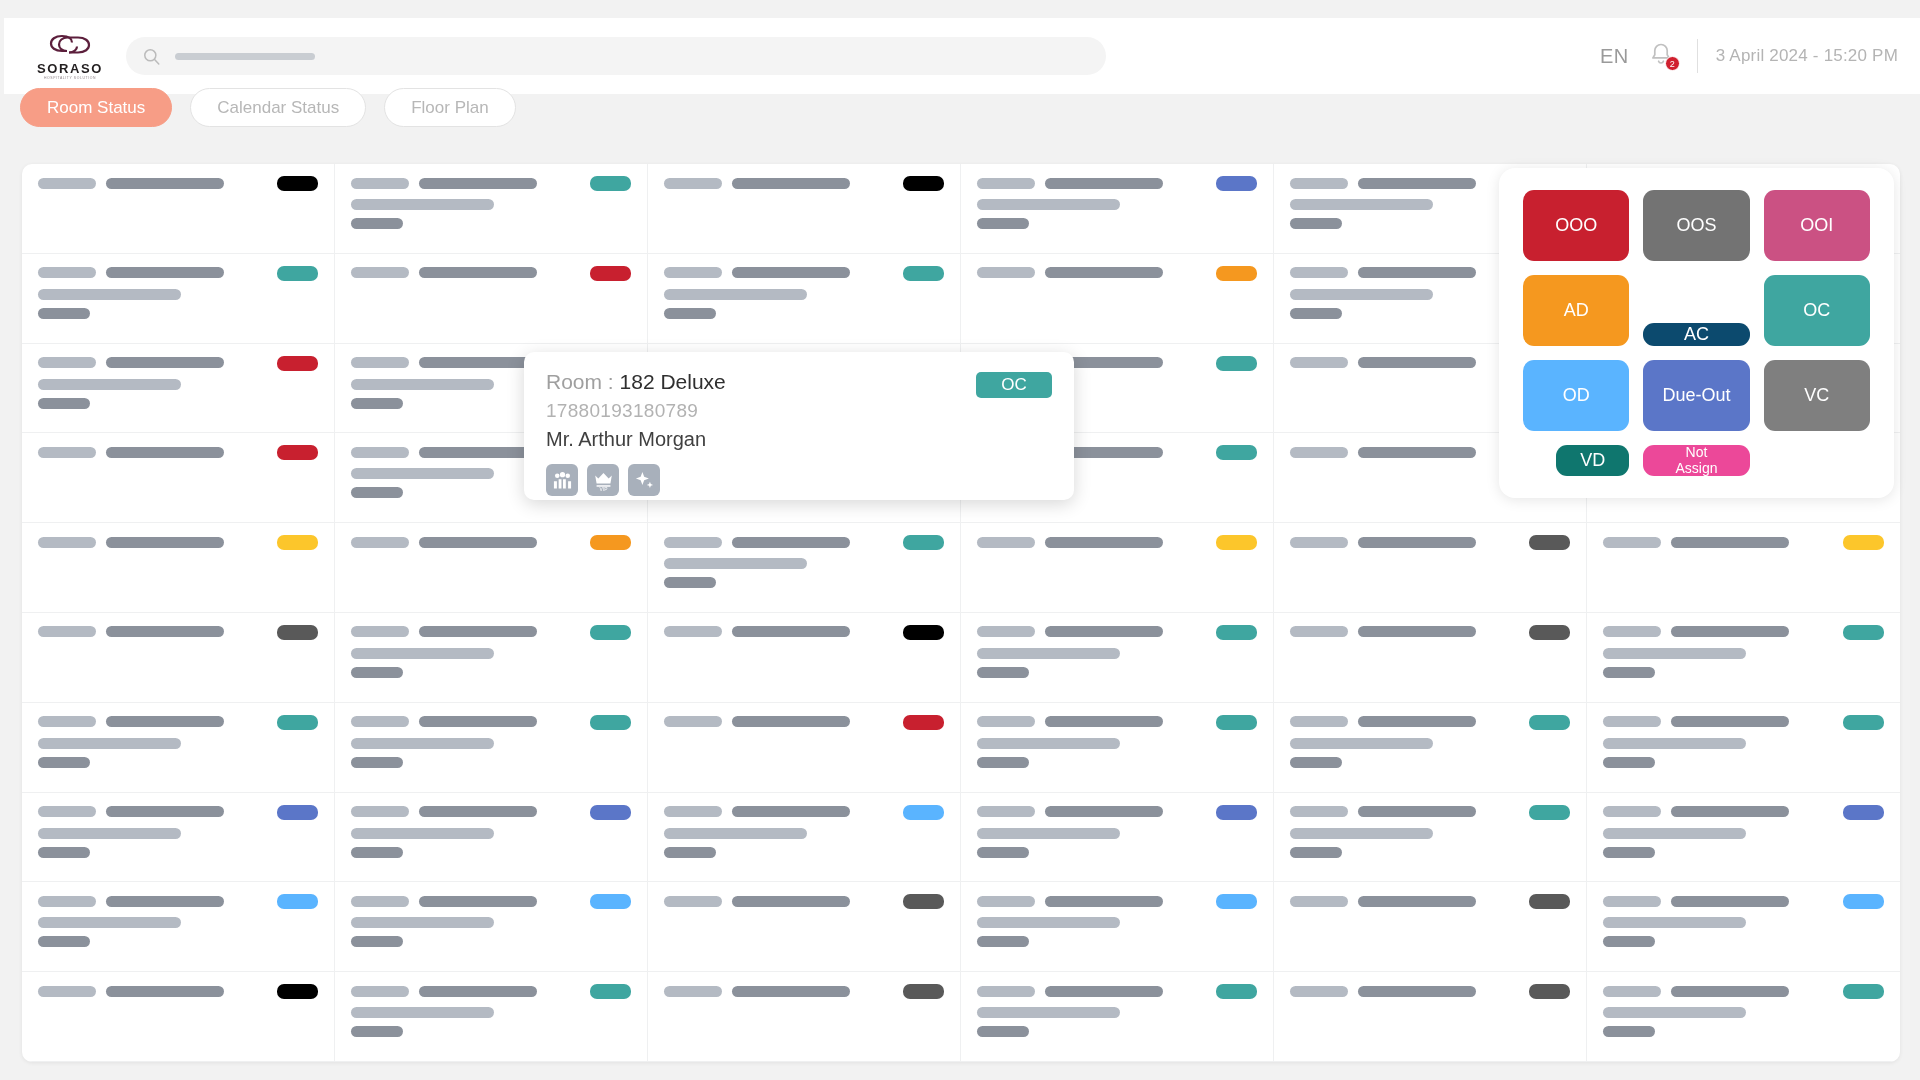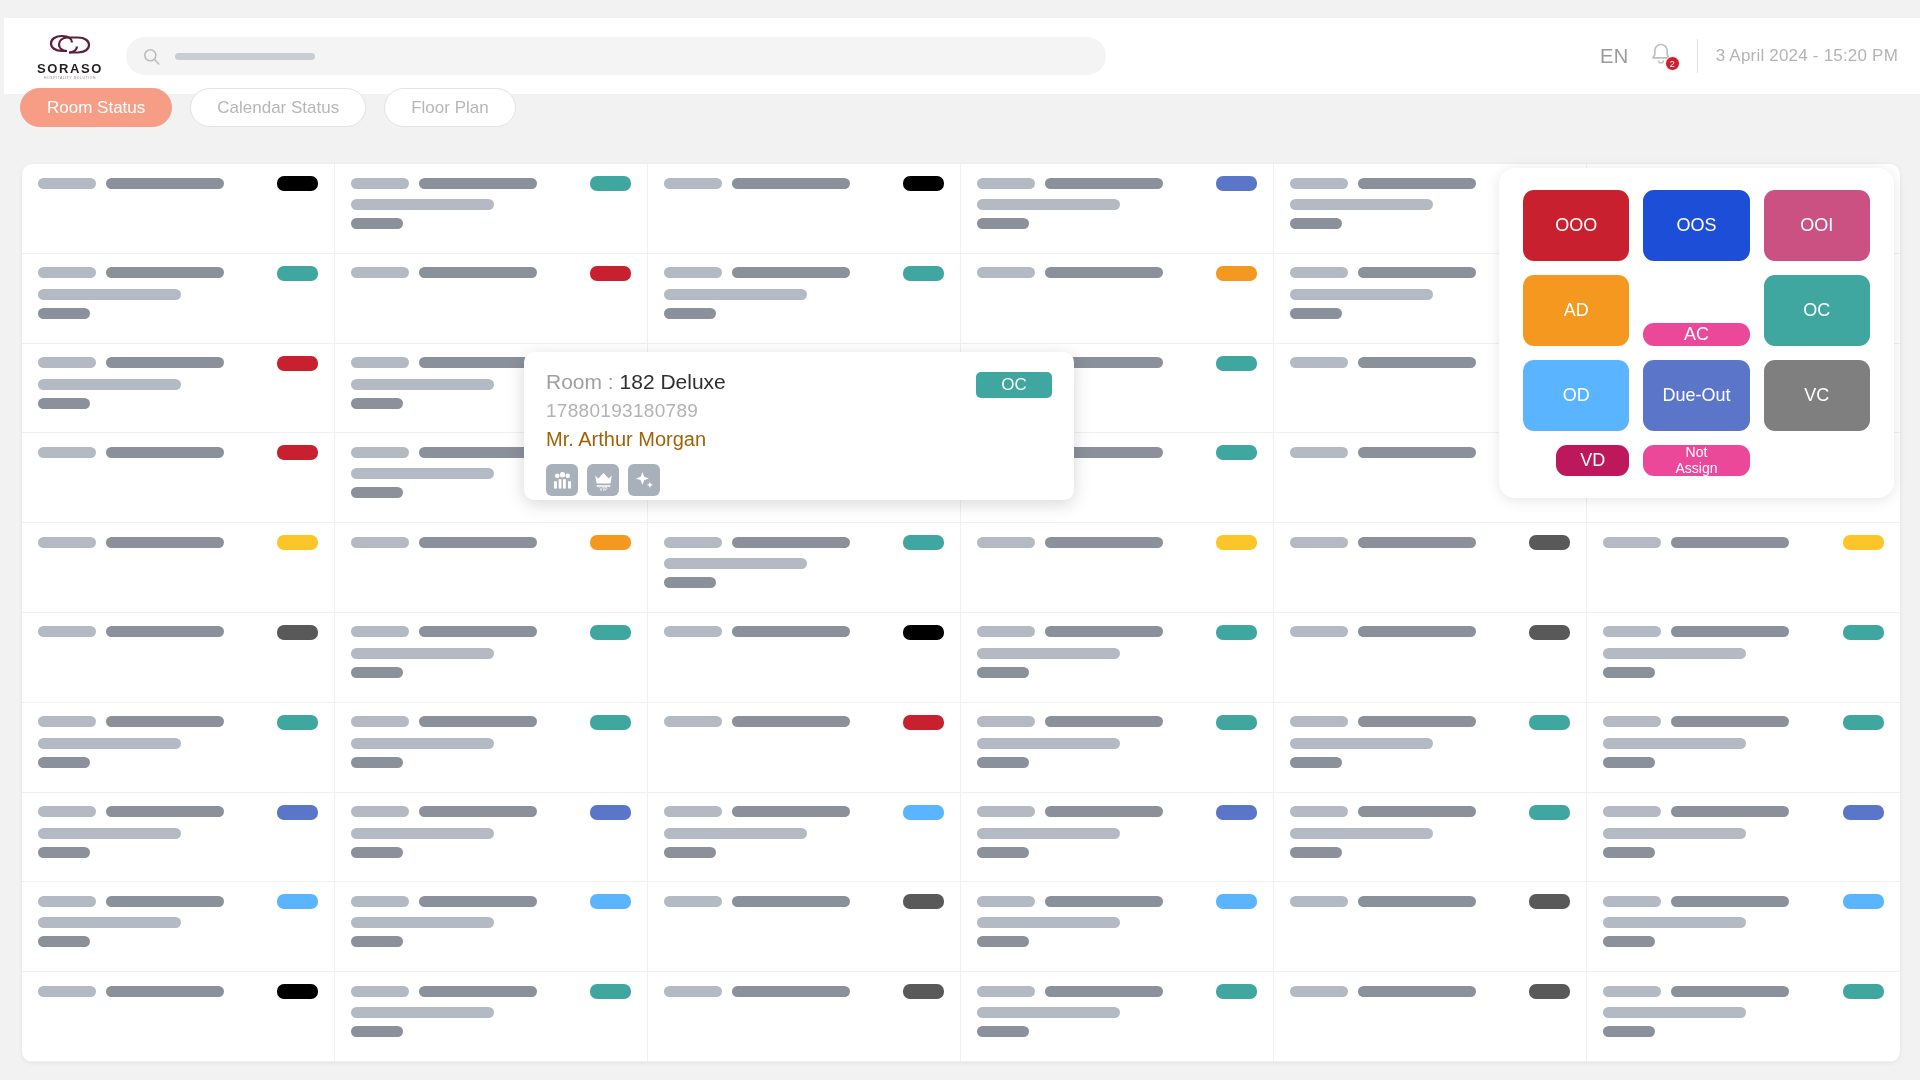--- a/index.html
+++ b/index.html
@@ -133,21 +133,21 @@
     position: absolute; left: 524px; top: 352px;
     width: 550px; height: 148px;
     background: #ffffff; border-radius: 10px;
     box-shadow: 0 4px 18px rgba(0,0,0,.16);
     padding: 18px 22px;
   }
   .tt-room { font-size: 21px; color: #3c3c3c; }
   .tt-room .lbl { color: #9f9f9f; }
   .tt-room .val { color: #2f2f2f; }
   .tt-code { font-size: 19px; color: #b2b2b2; margin-top: 6px; letter-spacing: .3px; }
-  .tt-name { font-size: 20px; color: #a16207; margin-top: 6px; }
+  .tt-name { font-size: 20px; color: #404040; margin-top: 6px; }
   .tt-badge {
     position: absolute; right: 22px; top: 20px;
     width: 76px; height: 26px; border-radius: 5px;
     background: #3fa6a0; color: #fff; font-size: 17px;
     display: flex; align-items: center; justify-content: center;
   }
   .tt-icons { display: flex; gap: 9px; margin-top: 13px; }
   .tt-icon {
     width: 32px; height: 32px; border-radius: 6px; background: #a8b0bb;
     display: flex; align-items: center; justify-content: center;
@@ -693,29 +693,29 @@
           <div class="bar md"></div>
         </div>
         <div class="bar lg row-line-2"></div>
         <div class="bar xs row-line-3"></div>
         <div class="pill" title="OC" style="background: rgb(63, 166, 160);"></div>
       </div>
     </div>
 
   <div class="legend" id="legend-panel">
       <div class="chip" style="background: rgb(200, 32, 47);">OOO</div>
-      <div class="chip" style="background: #1d4ed8;">OOS</div>
+      <div class="chip" style="background: #737373;">OOS</div>
       <div class="chip" style="background: rgb(203, 81, 131);">OOI</div>
       <div class="chip" style="background: rgb(245, 152, 31);">AD</div>
-      <div class="chip" style="background: #ec4899; margin-top: 48px;">AC</div>
+      <div class="chip" style="background: #0c4a6e; margin-top: 48px;">AC</div>
       <div class="chip" style="background: rgb(63, 166, 160);">OC</div>
       <div class="chip" style="background: rgb(90, 180, 255);">OD</div>
       <div class="chip" style="background: rgb(91, 118, 200);">Due-Out</div>
       <div class="chip" style="background: rgb(127, 127, 127);">VC</div>
-      <div class="chip" style="background: #be185d; margin-left: 33px;">VD</div>
+      <div class="chip" style="background: #0f766e; margin-left: 33px;">VD</div>
       <div class="chip small-text" style="background: #ec4899;">Not
 Assign</div>
     </div>
 
   <div class="tooltip">
     <div class="tt-room">
       <span class="lbl">Room :</span>
       <span class="val">182 Deluxe</span>
     </div>
     <div class="tt-code">17880193180789</div>

